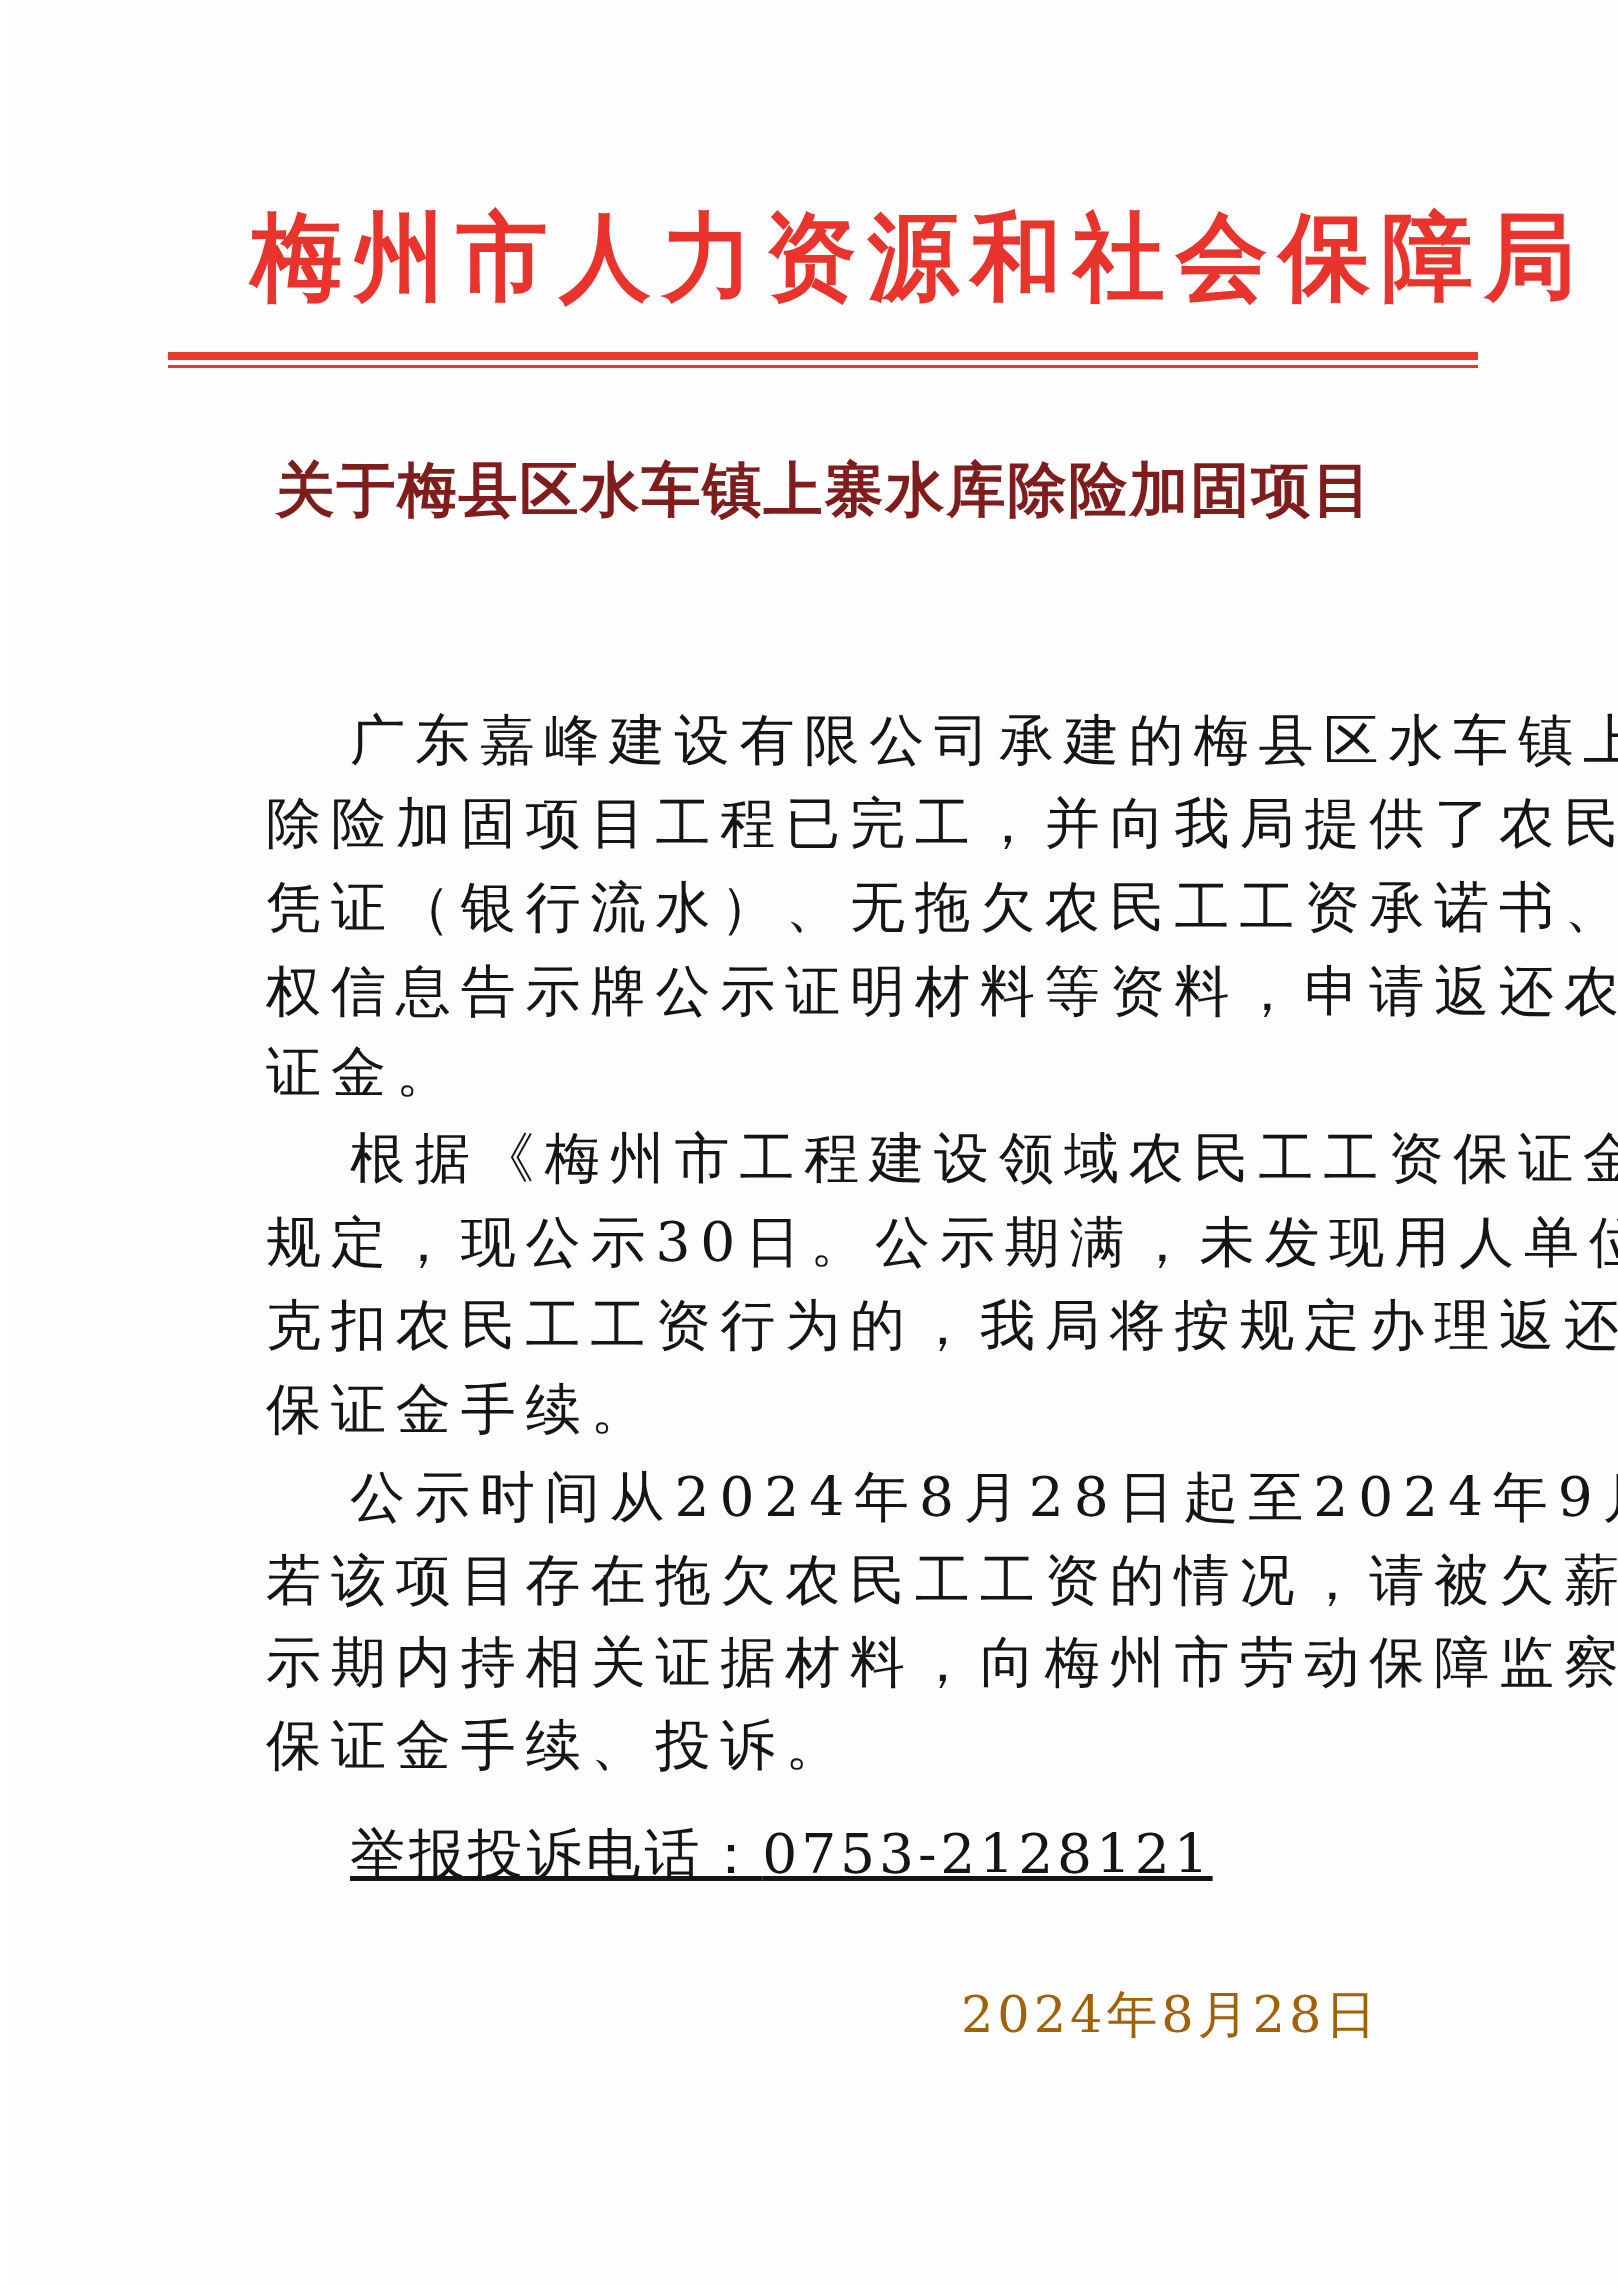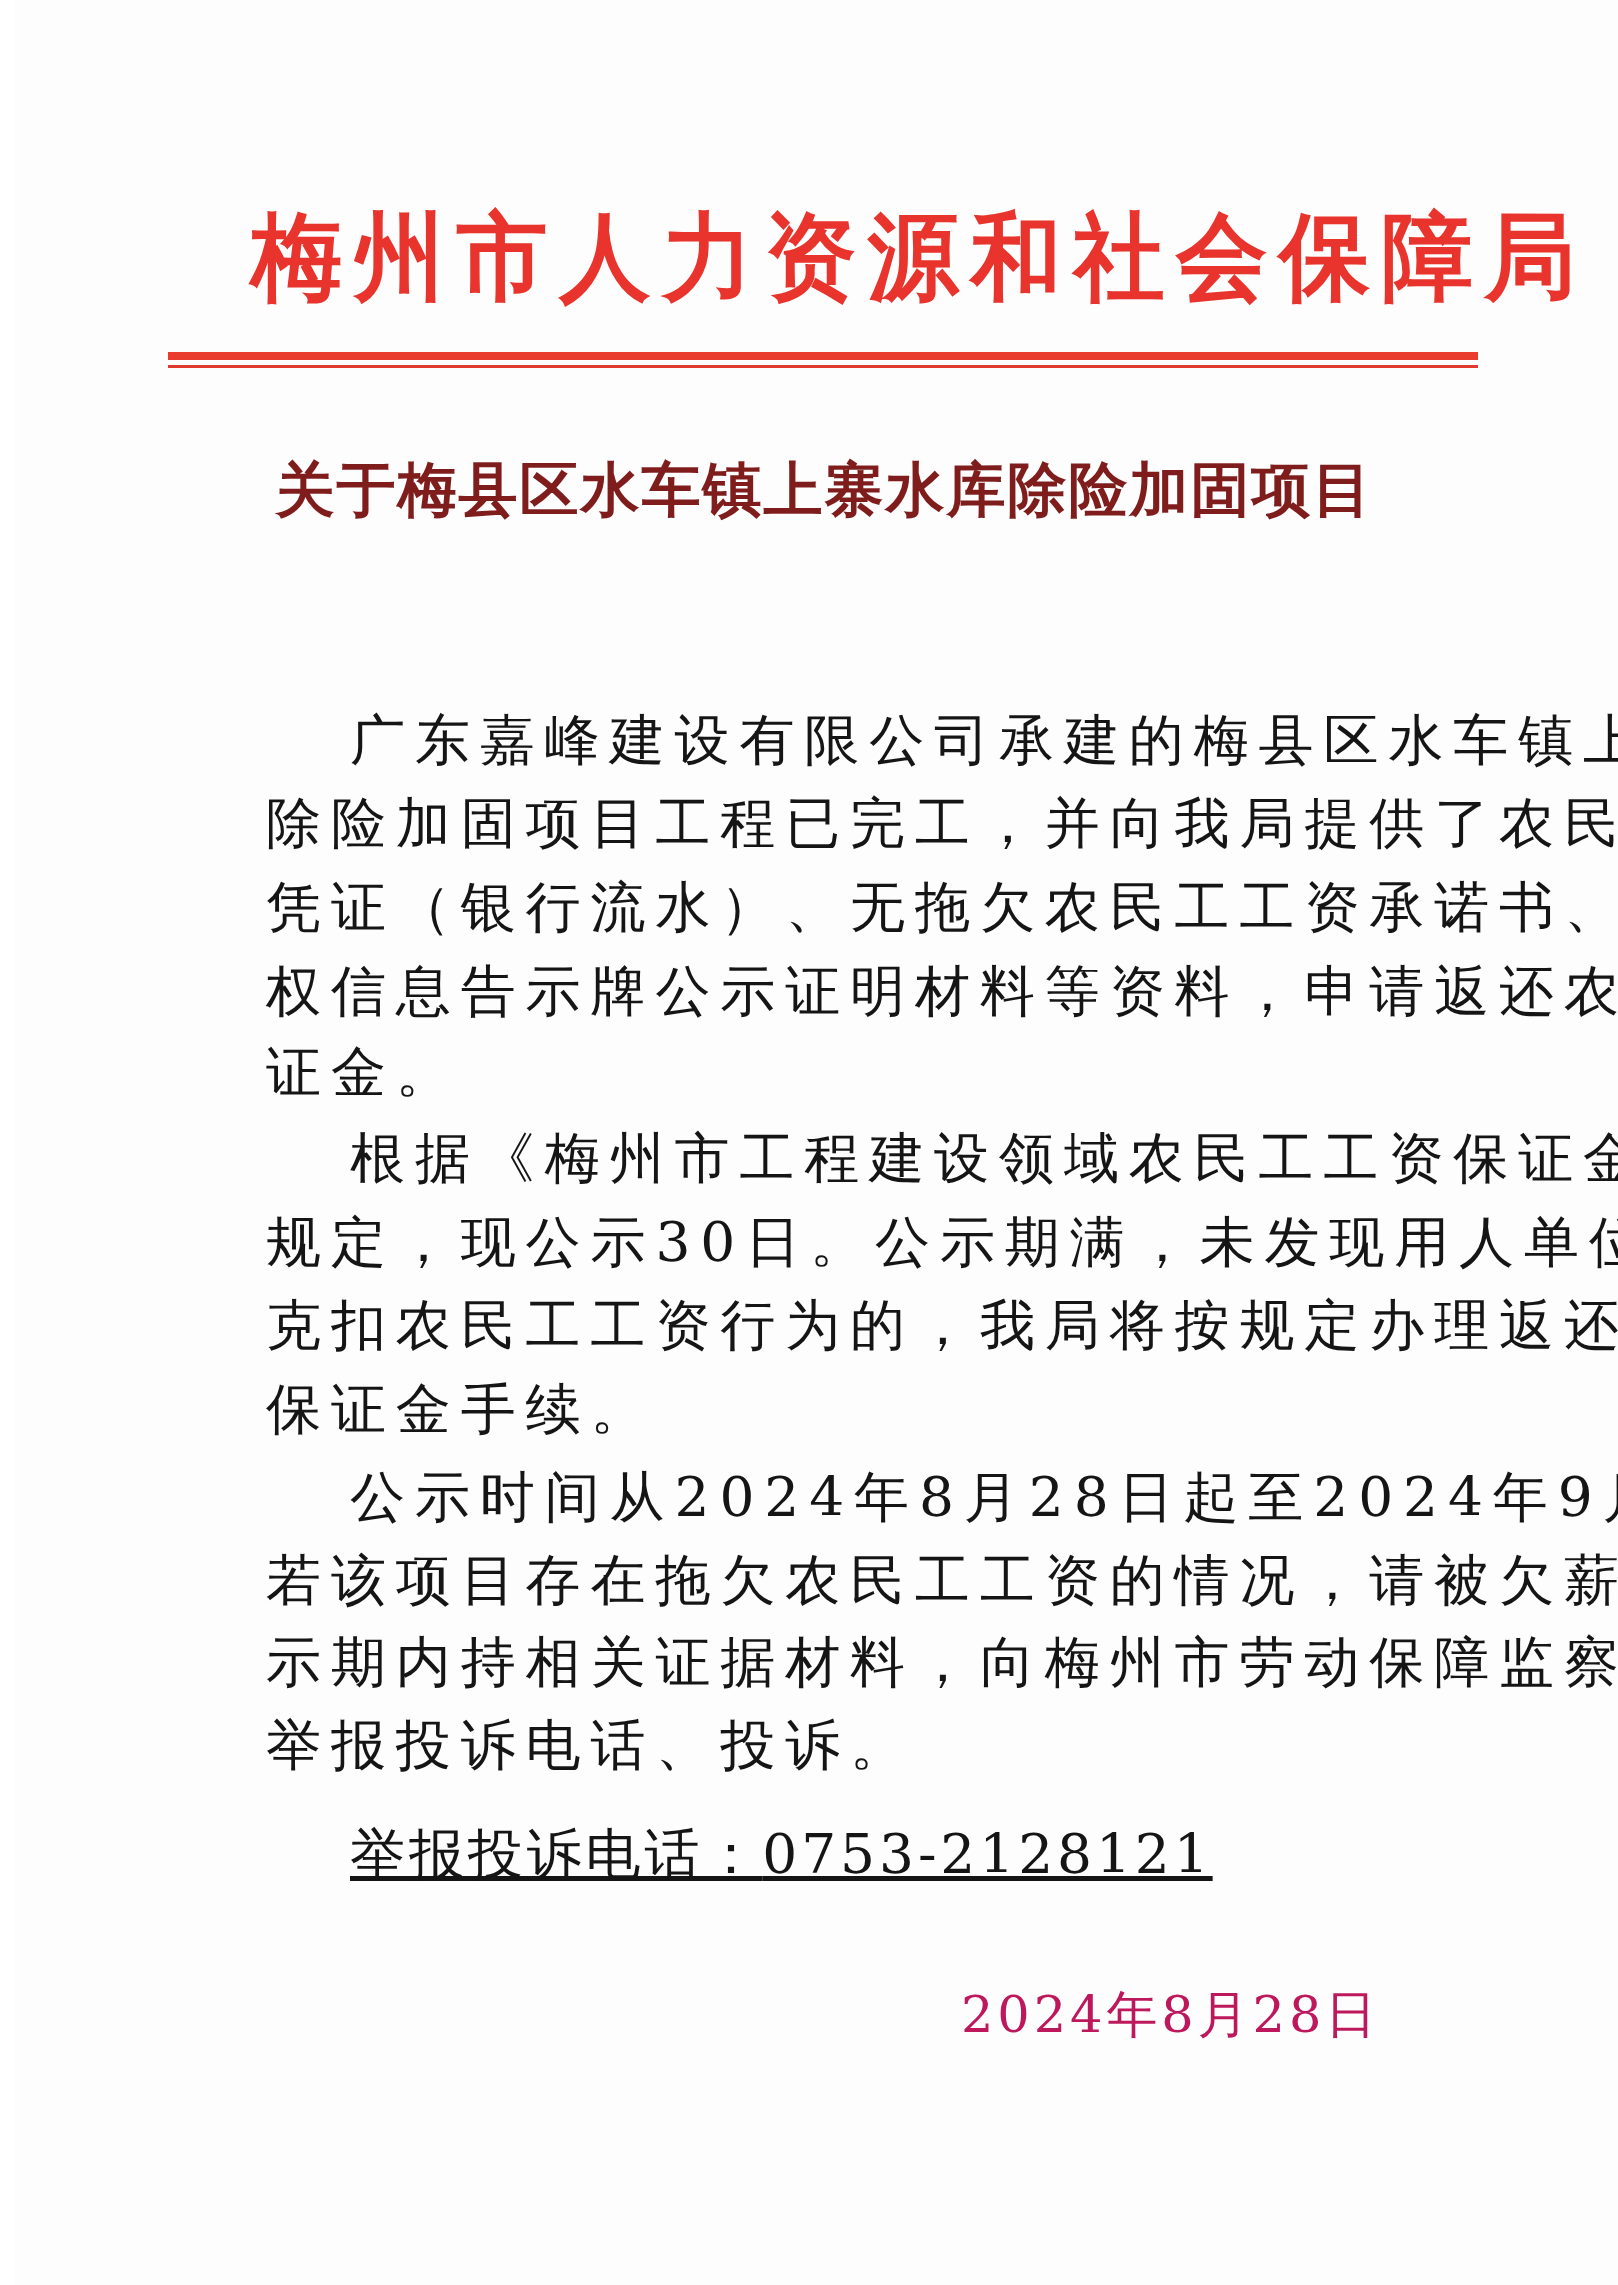--- a/index.html
+++ b/index.html
@@ -22,21 +22,21 @@
   .line {
     position: absolute; left: 251px; width: 1133px; height: 83px;
     font-family: "DejaVu Serif", "Liberation Serif", serif;
     font-size: 55px; line-height: 83px; color: #151515; white-space: nowrap;
     letter-spacing: 9.9px;
   }
   .indent { left: 335px; }
   .date-line {
     position: absolute; left: 946px; width: 374px; height: 83px;
     font-family: "DejaVu Serif", "Liberation Serif", serif;
-    font-size: 51px; line-height: 83px; color: #be185d; white-space: nowrap; letter-spacing: 3.9px;
+    font-size: 51px; line-height: 83px; color: #a16207; white-space: nowrap; letter-spacing: 3.9px;
   }
   .phone { letter-spacing: 3.9px; text-decoration: underline; }
 </style>
 </head>
 <body>
 
 <div class="page">
 
   <div class="letterhead">梅州市人力资源和社会保障局</div>
   <div class="rule-thick"></div>
@@ -51,21 +51,21 @@
   <div class="line" style="top:1031px;">证金。</div>
 
   <div class="line indent" style="top:1117px;">根据《梅州市工程建设领域农民工工资保证金实施细则》</div>
   <div class="line" style="top:1201px;">规定，现公示30日。公示期满，未发现用人单位有拖欠、</div>
   <div class="line" style="top:1284px;">克扣农民工工资行为的，我局将按规定办理返还农民工工资</div>
   <div class="line" style="top:1368px;">保证金手续。</div>
 
   <div class="line indent" style="top:1456px;">公示时间从2024年8月28日起至2024年9月28日止，</div>
   <div class="line" style="top:1539px;">若该项目存在拖欠农民工工资的情况，请被欠薪劳动者在公</div>
   <div class="line" style="top:1621px;">示期内持相关证据材料，向梅州市劳动保障监察综合执法监</div>
-  <div class="line" style="top:1704px;">举报投诉电话、投诉。</div>
+  <div class="line" style="top:1704px;">保证金手续、投诉。</div>
 
   <div class="line indent phone" style="top:1813px;">
     <span>举报投诉电话：</span><span>0753-2128121</span>
   </div>
 
   <div class="date-line" style="top:1973px;">2024年8月28日</div>
 
 </div>
 
 

